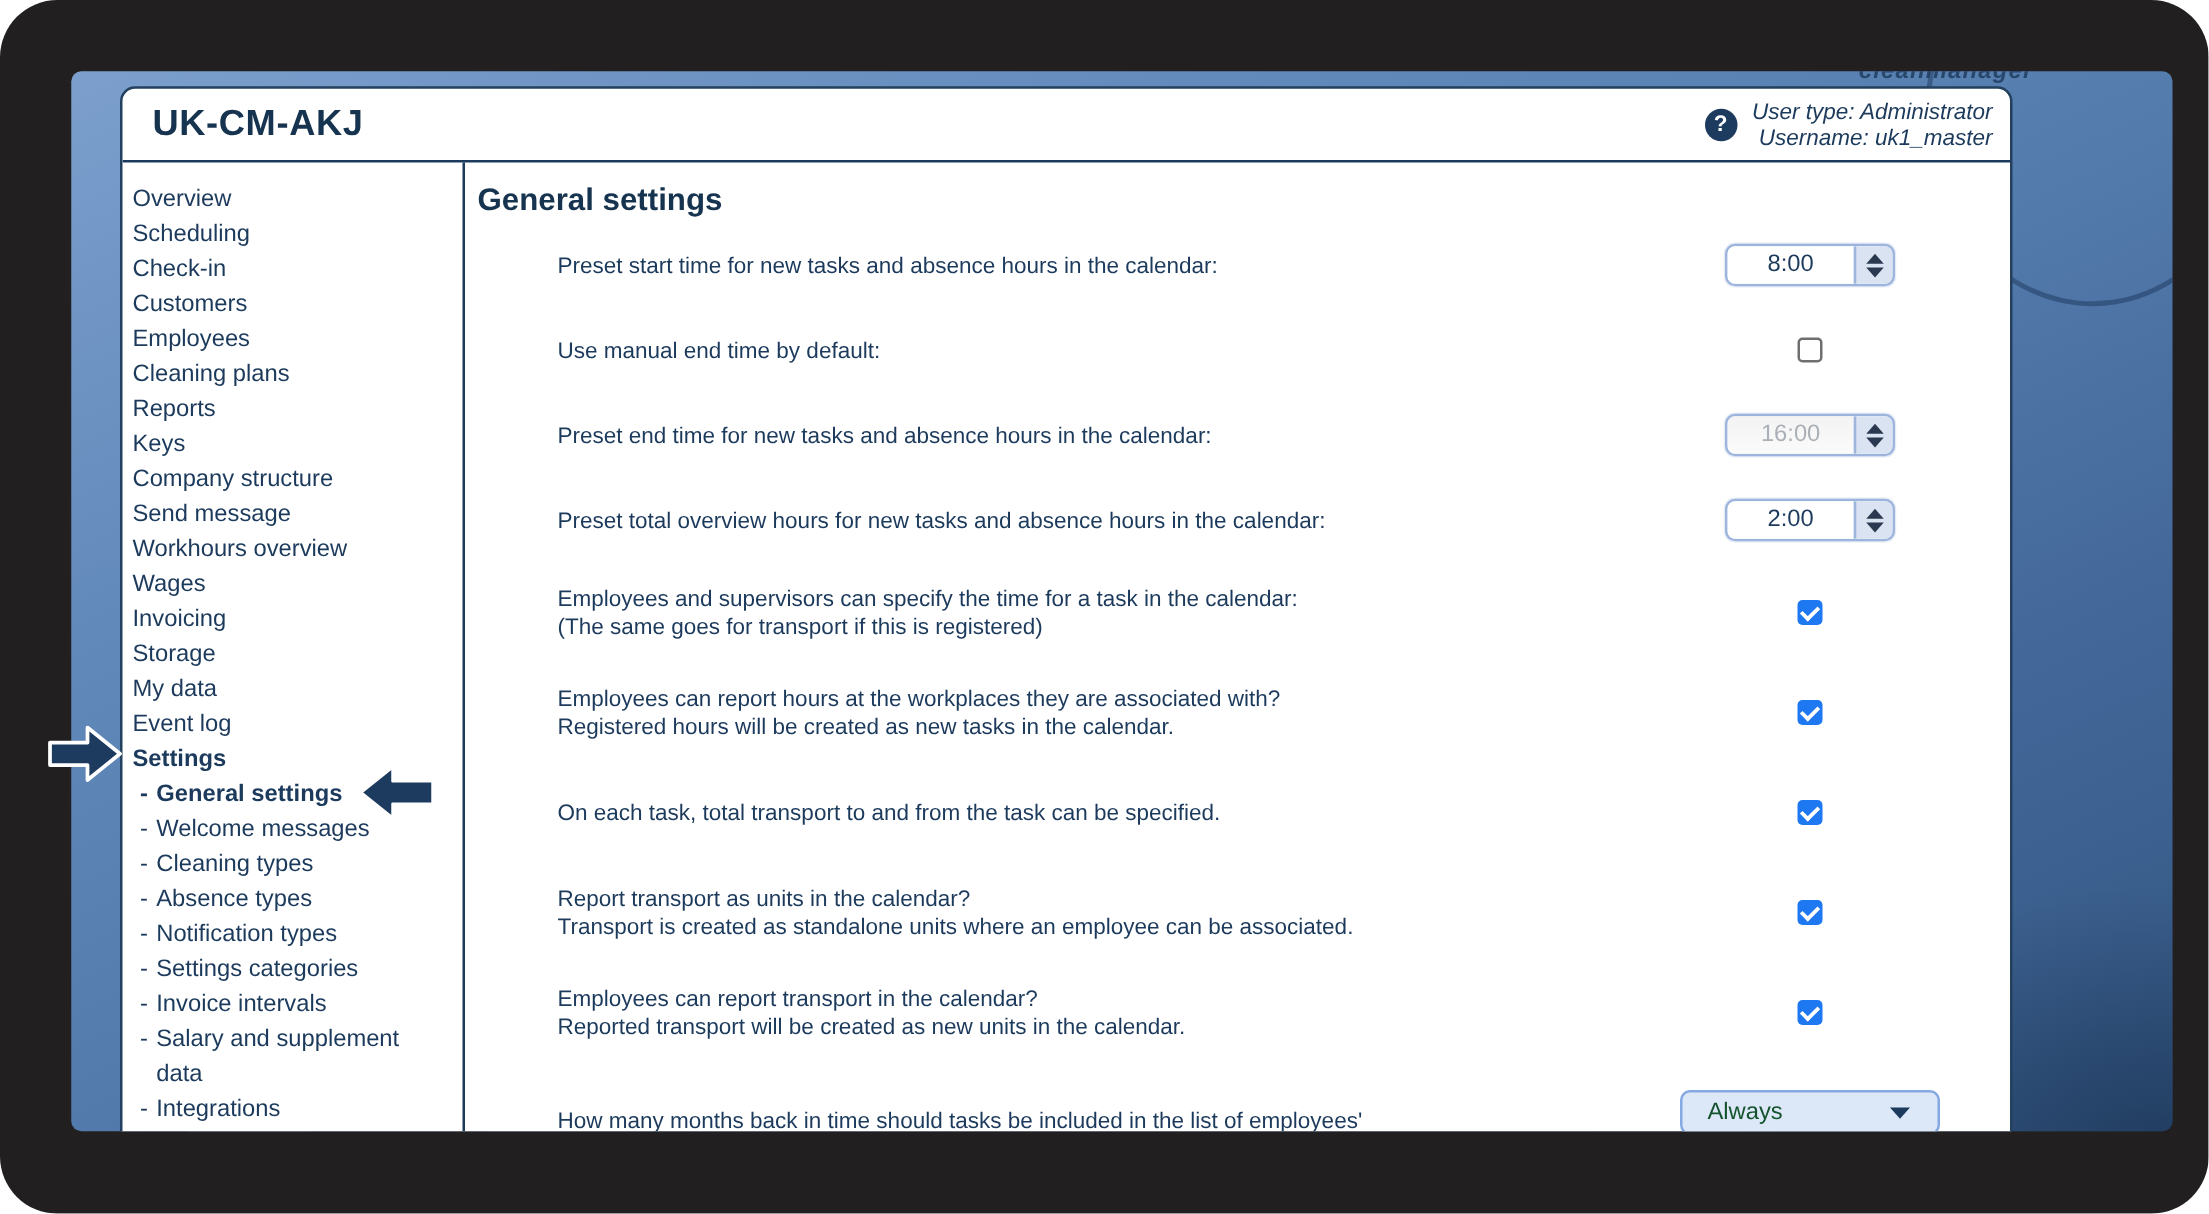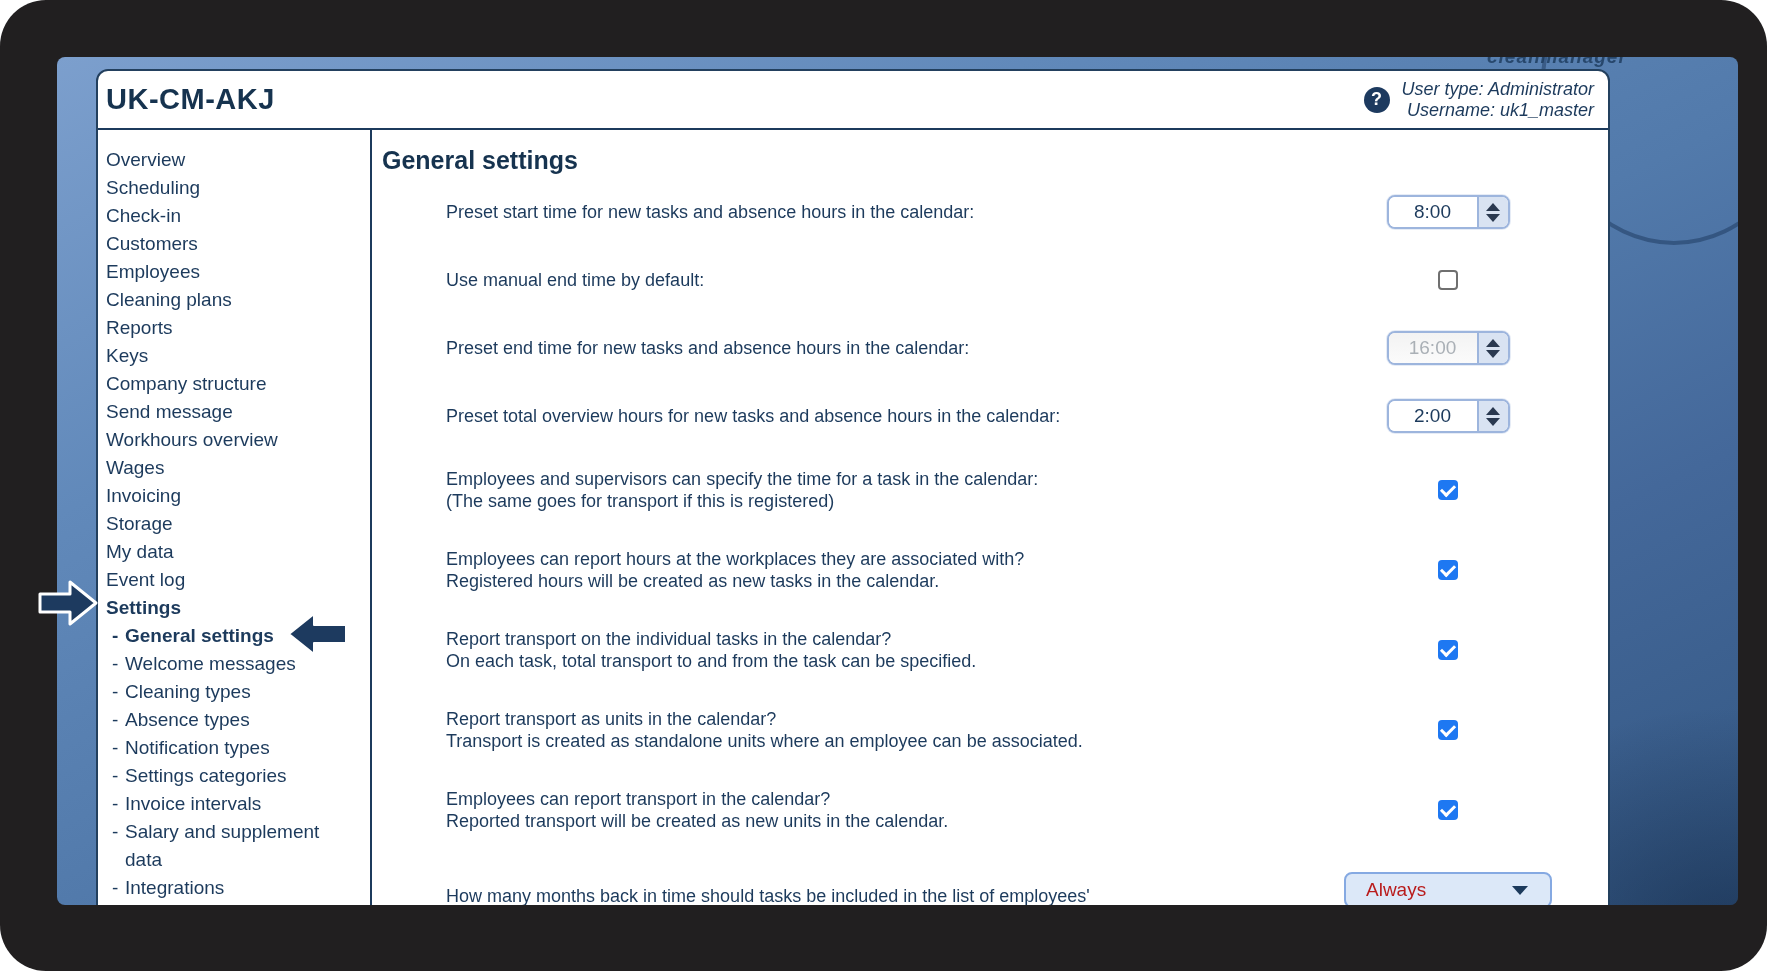--- a/index.html
+++ b/index.html
@@ -12,21 +12,21 @@
   .streak1{position:absolute;left:-80px;bottom:-40px;width:420px;height:60px;background:rgba(255,255,255,.14);transform:rotate(-38deg);}
   .streak2{position:absolute;left:-40px;bottom:-130px;width:520px;height:34px;background:rgba(255,255,255,.10);transform:rotate(-38deg);}
   .swoosh{position:absolute;right:-70px;top:-120px;width:260px;height:300px;border:4px solid rgba(23,48,84,.45);border-radius:50%;}
   .corner-shade{position:absolute;right:-60px;bottom:-80px;width:360px;height:280px;background:radial-gradient(ellipse at 80% 80%,rgba(14,32,60,.5),rgba(14,32,60,0) 70%);}
   .watermark{position:absolute;left:1430px;top:-11px;height:22px;overflow:hidden;color:#1c3a5c;font-weight:bold;font-style:italic;font-size:19px;letter-spacing:1px;opacity:.8;}
 
   
   .window{position:absolute;left:39px;top:12px;width:1514px;height:1010px;background:#fff;
     border:2px solid #23405e;border-radius:12px 12px 0 0;box-sizing:border-box;overflow:hidden;}
   .win-header{height:57px;display:flex;justify-content:space-between;align-items:center;border-bottom:2px solid #1c3a5c;padding:0 14px 0 8px;}
-  .title{font-size:29px;font-weight:bold;color:#16334f;letter-spacing:.5px;}
+  .title{font-size:29px;font-weight:bold;color:#16334f;letter-spacing:.5px;margin-left:16px;}
   .header-right{display:flex;align-items:center;gap:12px;}
   .help{width:26px;height:26px;border-radius:50%;background:#1d3a5f;color:#fff;font-weight:bold;font-size:18px;
     display:flex;align-items:center;justify-content:center;cursor:pointer;}
   .userinfo{text-align:right;font-style:italic;font-size:18px;color:#1c3a5c;line-height:21px;}
 
   .win-body{display:flex;height:100%;}
   .sidebar{width:274px;flex:0 0 274px;border-right:2px solid #1c3a5c;padding:16px 0 0 8px;box-sizing:border-box;}
   .nav-item{font-size:19px;color:#1c3a5c;line-height:28px;height:28px;cursor:pointer;white-space:nowrap;}
   .nav-item.bold{font-weight:bold;}
   .nav-sub{display:flex;font-size:19px;color:#1c3a5c;line-height:28px;cursor:pointer;}
@@ -40,36 +40,36 @@
   .row{display:flex;align-items:center;min-height:68px;}
   .row.two{min-height:80px;}
   .row .lbl{flex:1;padding-left:64px;font-size:18px;color:#1c3a5c;line-height:22px;}
   .row .ctl{flex:0 0 240px;display:flex;justify-content:center;margin-right:40px;}
   .row.last{align-items:flex-start;}
   .row.last .lbl{margin-top:35px;}
   .row.last .ctl{margin-top:22px;}
 
   
   .spin{display:flex;border:2px solid #9db5dd;border-radius:8px;overflow:hidden;background:#fff;height:30px;box-shadow:0 0 0 1px rgba(157,181,221,.25);}
-  .spin .val{width:88px;display:flex;align-items:center;justify-content:center;font-size:19px;color:#1c3a5c;background:#fff;}
+  .spin .val{width:101px;display:flex;align-items:center;justify-content:center;font-size:19px;color:#1c3a5c;background:#fff;}
   .spin.disabled .val{background:linear-gradient(#f3f3f3,#fbfbfb);color:#aab0b6;}
   .spin .btns{width:29px;background:#d9e3f2;border-left:2px solid #9db5dd;display:flex;flex-direction:column;align-items:center;justify-content:center;gap:3px;cursor:pointer;}
   .tri-up{width:0;height:0;border-left:7px solid transparent;border-right:7px solid transparent;border-bottom:8px solid #2a3950;}
   .tri-down{width:0;height:0;border-left:7px solid transparent;border-right:7px solid transparent;border-top:8px solid #2a3950;}
 
   
   .cb{width:20px;height:20px;border-radius:4px;box-sizing:border-box;cursor:pointer;}
   .cb.off{border:2px solid #6f6f6f;background:#fff;}
   .cb.on{background:#1e78f2;display:flex;align-items:center;justify-content:center;}
   .check{width:11px;height:6px;border-left:3px solid #fff;border-bottom:3px solid #fff;transform:rotate(-45deg) translate(1px,-1px);}
 
   
   .dd{width:208px;height:36px;background:#dce8f8;border:2px solid #85a9e2;border-radius:8px;box-sizing:border-box;
     display:flex;align-items:center;cursor:pointer;}
-  .dd .dd-label{padding-left:20px;font-size:19px;color:#b91c1c;flex:1;}
+  .dd .dd-label{padding-left:20px;font-size:19px;color:#14532d;flex:1;}
   .caret{width:0;height:0;border-left:8px solid transparent;border-right:8px solid transparent;border-top:9px solid #1c3a5c;margin-right:22px;}
 
   
   .arrow{position:absolute;}
 </style>
 </head>
 <body>
 
 <div class="stage">
   <div class="frame">
@@ -218,21 +218,20 @@
                     <div>Registered hours will be created as new tasks in the calendar.</div>
                   </div>
                   <div class="ctl">
                     <div class="cb on">
                       <div class="check"></div>
                     </div>
                   </div>
                 </div>
                 <div class="row two">
                   <div class="lbl">
-                    <div>Report transport on the individual tasks in the calendar?</div>
                     <div>On each task, total transport to and from the task can be specified.</div>
                   </div>
                   <div class="ctl">
                     <div class="cb on">
                       <div class="check"></div>
                     </div>
                   </div>
                 </div>
                 <div class="row two">
                   <div class="lbl">

